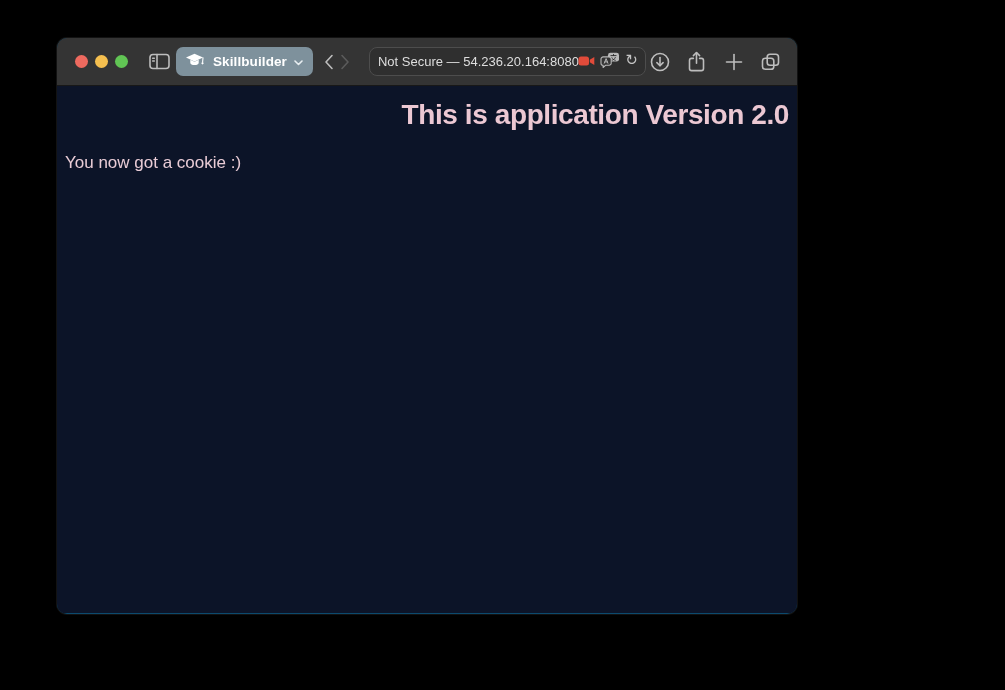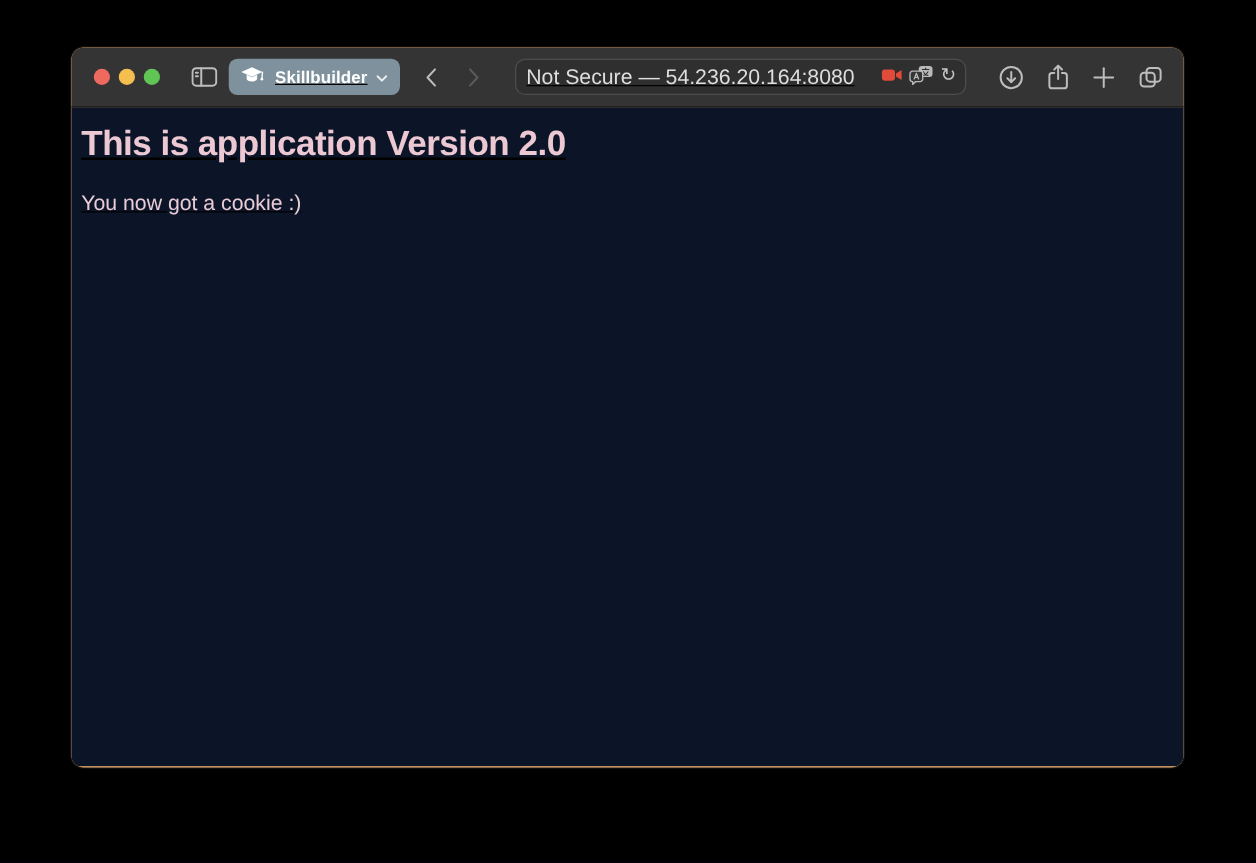--- a/index.html
+++ b/index.html
@@ -8,26 +8,25 @@
     width: 1005px; height: 690px;
     background: #000;
     overflow: hidden;
     font-family: "Liberation Sans", sans-serif;
   }
   .screen { position: relative; width: 1005px; height: 690px; background: #000; }
 
   
   .window {
     position: absolute; left: 57px; top: 38px;
-    width: 890px; height: 576px;
+    width: 740px; height: 576px;
     border-radius: 10px;
     overflow: hidden;
-    background: #fdba74;
+    background: #0c4a6e;
     box-shadow: 0 0 0 1px rgba(255,255,255,0.07), 0 18px 40px rgba(0,0,0,0.55);
-    text-decoration: underline;
   }
 
   
   .toolbar {
     height: 48px;
     background: #343434;
     border-bottom: 1px solid #181818;
     display: flex;
     align-items: center;
     padding: 0 13px 0 18px;
@@ -73,21 +72,21 @@
     background: #2f2f2f;
     border: 1px solid #4d4d4d;
     border-radius: 8px;
     display: flex; align-items: center;
     position: relative;
     padding: 0 8px;
   }
   .url-text {
     flex: 1;
     color: #dedede;
-    font-size: 17px;
+    font-size: 13px;
     padding-right: 58px; 
     white-space: nowrap; overflow: hidden;
   }
   .addr-icons {
     position: absolute; right: 7px; top: 0; bottom: 0;
     display: flex; align-items: center; gap: 5px;
   }
   .addr-btn { background: none; border: none; padding: 0; display: flex; align-items: center; justify-content: center; cursor: default; }
   .reload-glyph {
     font-family: "DejaVu Sans", sans-serif;
@@ -104,20 +103,21 @@
     padding: 8px;
     overflow: hidden;
   }
   .page h1 {
     margin: 3px 0 0 0;
     font-size: 28px;
     line-height: 1.25;
     font-weight: bold;
     letter-spacing: -0.4px;
     color: #ecc8d3;
+    text-align: right;
   }
   .page p {
     margin: 21px 0 0 0;
     font-size: 17px;
     color: #e9ccd6;
   }
 </style>
 </head>
 <body>
 

